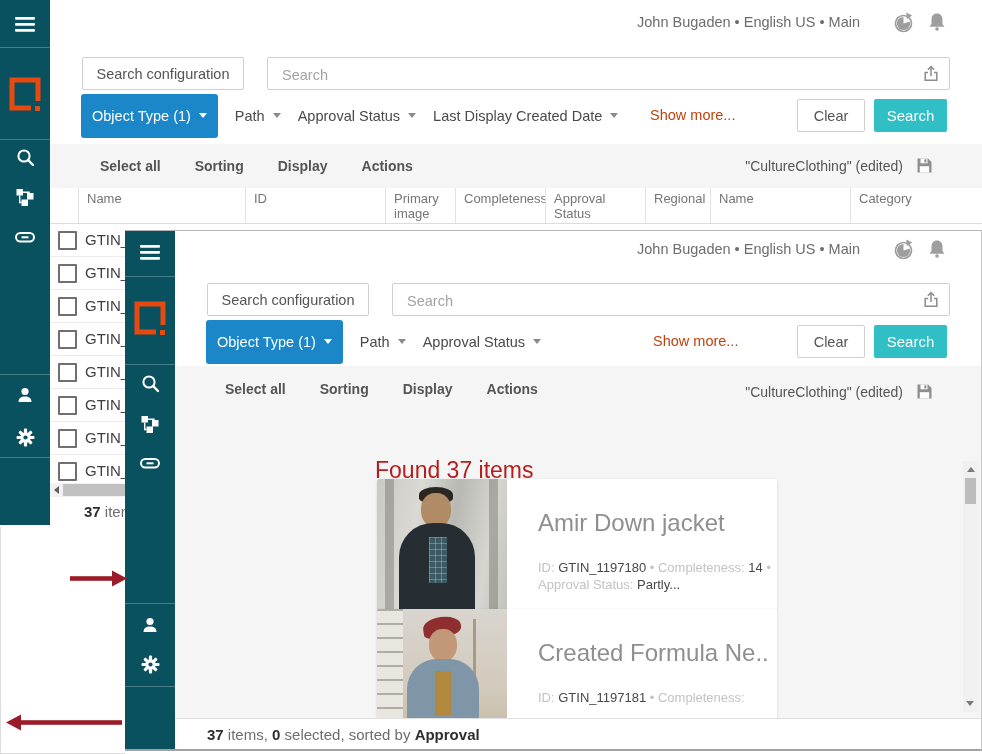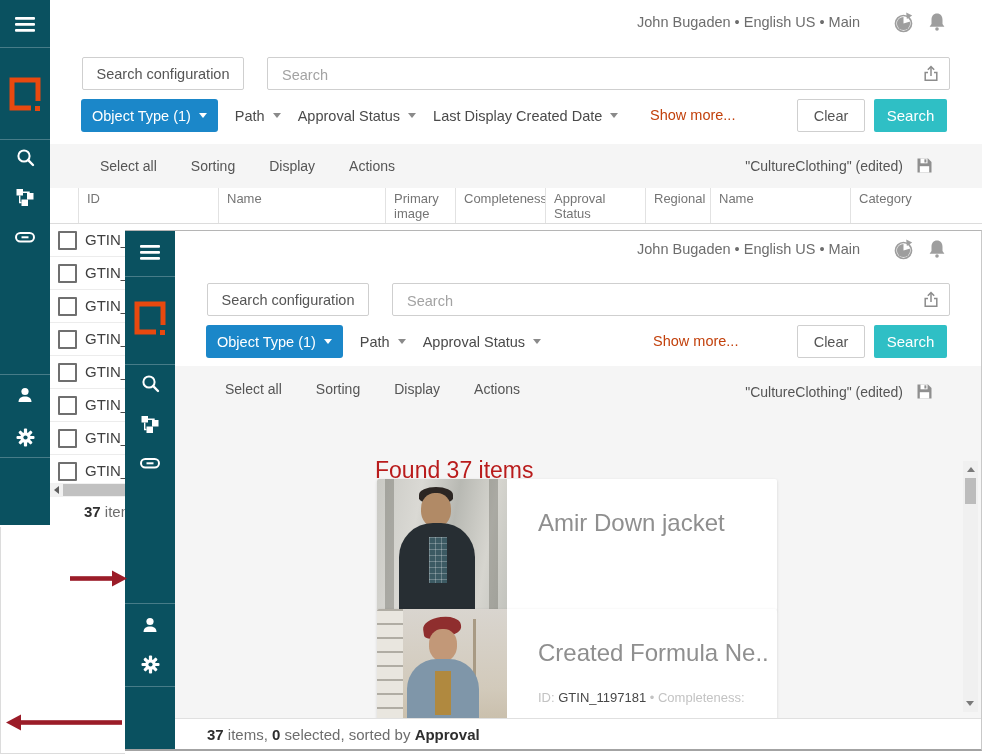--- a/index.html
+++ b/index.html
@@ -21,28 +21,28 @@
        background:#fff;color:#555;font-size:14.5px;display:flex;align-items:center;justify-content:center;cursor:default;}
   .btn-primary{background:#2fbfc5;border:none;color:#fff;font-size:15px;}
   .search-box{position:absolute;box-sizing:border-box;height:33px;border:1px solid #cfcfcf;border-radius:2px;background:#fff;}
   .search-box input{position:absolute;left:12px;top:0;height:31px;width:70%;border:none;outline:none;
        font-family:"Liberation Sans",sans-serif;font-size:14.5px;color:#444;background:transparent;}
   .search-box input::placeholder{color:#a3a3a3;}
   .upl{position:absolute;right:10px;top:7px;}
   
   .chips{position:absolute;display:flex;align-items:center;gap:17px;height:33px;}
   .chip{display:flex;align-items:center;font-size:14.5px;color:#4a4a4a;white-space:nowrap;cursor:default;}
-  .chip.active{background:#1b87c9;color:#fff;border-radius:3px;height:33px;padding:0 11px;}
+  .chip.active{background:#1b87c9;color:#fff;border-radius:3px;height:44px;padding:0 11px;}
   .caret{width:0;height:0;border-left:4.5px solid transparent;border-right:4.5px solid transparent;
          border-top:5px solid #8a8a8a;margin-left:8px;}
   .chip.active .caret{border-top-color:#fff;}
   .show-more{position:absolute;font-size:14.5px;color:#c2410c;white-space:nowrap;}
   
   .toolbar{position:absolute;left:0;right:0;background:#f5f5f5;display:flex;align-items:center;}
-  .toolbar .tlabel{font-size:14px;color:#555;margin-right:34px;white-space:nowrap;}
+  .toolbar .tlabel{font-size:14px;color:#555;margin-right:34px;white-space:nowrap;font-weight:bold;}
   .saved{position:absolute;font-size:14px;color:#555;white-space:nowrap;}
   
   .thead{position:absolute;left:0;right:0;top:188px;height:36px;background:#fff;display:flex;
          border-bottom:1px solid #dcdcdc;box-sizing:border-box;}
   .th{box-sizing:border-box;padding:3px 8px 0 8px;font-size:13px;line-height:15px;color:#757575;
       border-left:1px solid #e2e2e2;overflow:hidden;}
   .th:first-child{border-left:none;}
   .trow{position:relative;height:32px;border-bottom:1px solid #ececec;background:#fff;}
   .cbx{position:absolute;left:8px;top:7px;width:15px;height:15px;border:2px solid #6f6f6f;border-radius:1px;background:#fff;}
   .rid{position:absolute;left:35px;top:7px;font-size:15px;color:#3f3f3f;}
@@ -222,22 +222,22 @@
         <svg width="17" height="17">
             <path d="M1.5 1.5 h10.5 l3.5 3.5 v10.5 h-14 z" fill="#8f8f8f"></path>
             <rect x="4.5" y="1.5" width="7" height="4.8" fill="#fff"></rect>
             <rect x="8.4" y="2.3" width="2" height="3.2" fill="#8f8f8f"></rect>
             <rect x="3.8" y="9.2" width="9.4" height="6.3" fill="#fff"></rect>
           </svg>
       </div>
 
       <div class="thead">
         <div class="th" style="width:28px;"></div>
+        <div class="th" style="width:167px;">Name</div>
         <div class="th" style="width:140px;">ID</div>
-        <div class="th" style="width:167px;">Name</div>
         <div class="th" style="width:70px;">Primary image</div>
         <div class="th" style="width:90px;">Completeness</div>
         <div class="th" style="width:100px;">Approval Status</div>
         <div class="th" style="width:65px;">Regional</div>
         <div class="th" style="width:140px;">Name</div>
         <div class="th" style="flex:1;">Category</div>
       </div>
 
       <div class="abs" style="left:0;right:0;top:224px;">
         <div class="trow">
@@ -417,20 +417,26 @@
         <div class="card" style="left:202px;top:67px;">
           <div class="card-img ph1">
             <span class="trunk" style="left:8px;"></span>
               <span class="trunk" style="left:112px;"></span>
             <span class="hair"></span>
               <span class="head"></span>
               <span class="jacket"></span>
               <span class="plaid"></span>
           </div>
           <div class="card-title">Amir Down jacket</div>
+          <div class="card-meta">
+            <span class="mlabel">ID:</span>
+            <span class="mval">GTIN_1197180</span><span class="mlabel"> • Completeness: </span>
+            <span class="mval">14</span><span class="mlabel"> • Approval Status: </span>
+            <span class="mval">Partly...</span>
+          </div>
         </div>
 
         <div class="card" style="left:202px;top:197px;">
           <div class="card-img ph2">
             <span class="sign"></span>
               <span class="pole"></span>
             <span class="cap"></span>
               <span class="head"></span>
               <span class="jacket"></span>
               <span class="shirt"></span>

